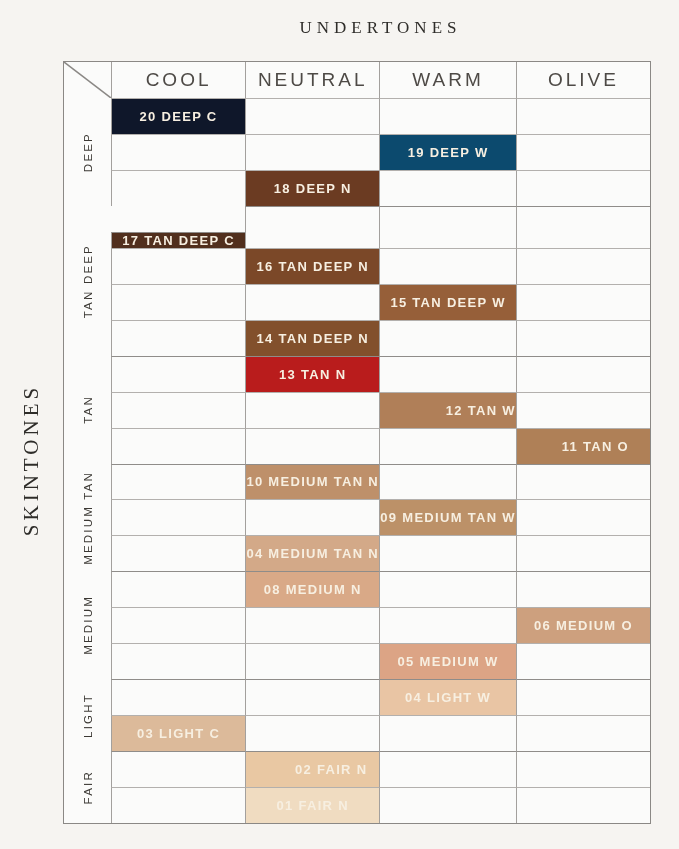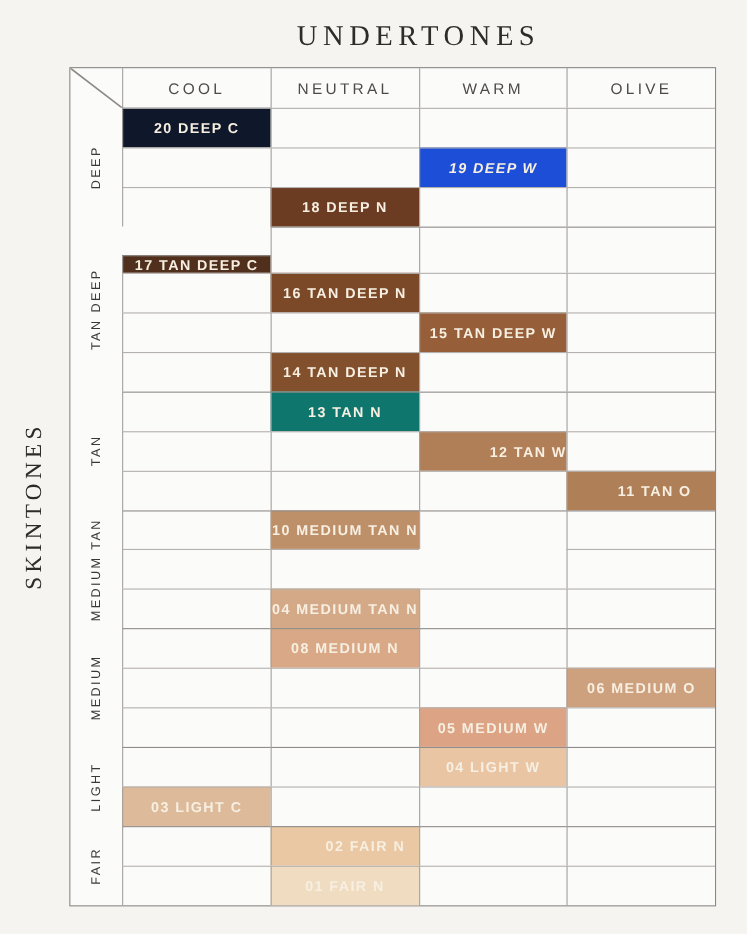--- a/index.html
+++ b/index.html
@@ -7,21 +7,21 @@
     position:relative;
     width:679px;height:849px;
     background:#f6f4f1;
     font-family:"Liberation Sans", sans-serif;
     overflow:hidden;
   }
   .top-title{
     position:absolute;left:110px;top:18px;width:541px;
     text-align:center;
     font-family:"Liberation Serif", serif;
-    font-size:26px;letter-spacing:5px;
+    font-size:17px;letter-spacing:5px;
     color:#2e2c29;font-weight:400;
   }
   .side-title{
     position:absolute;left:31px;top:460px;
     transform:translate(-50%,-50%) rotate(-90deg);
     white-space:nowrap;
     font-family:"Liberation Serif", serif;
     font-size:21px;letter-spacing:4px;
     color:#2e2c29;
   }
@@ -34,21 +34,21 @@
     border:1px solid #8b8885;
     background:#fbfbfa;
     box-sizing:border-box;
   }
   .corner{
     grid-column:1;grid-row:1;position:relative;
   }
   .corner svg{position:absolute;inset:0;width:100%;height:100%;}
   .col-header{
     display:flex;align-items:center;justify-content:center;
-    font-size:14px;letter-spacing:3px;color:#4e4a46;
+    font-size:19px;letter-spacing:3px;color:#4e4a46;
     border-left:1px solid #a3a09d;
   }
   .group-cell{
     grid-column:1;
     display:flex;align-items:center;justify-content:center;
     overflow:hidden;
   }
   .group-cell span{
     writing-mode:vertical-rl;
     transform:rotate(180deg);
@@ -107,21 +107,21 @@
         <span>FAIR</span>
       </div>
       <div class="cell vline" style="grid-area: 2 / 2; background: #0f172a;">
         <span class="swatch-label">20 DEEP C</span>
       </div>
       <div class="cell vline" style="grid-area: 2 / 3;"></div>
       <div class="cell vline" style="grid-area: 2 / 4;"></div>
       <div class="cell vline" style="grid-area: 2 / 5;"></div>
       <div class="cell vline" style="grid-area: 3 / 2;"></div>
       <div class="cell vline" style="grid-area: 3 / 3;"></div>
-      <div class="cell vline" style="grid-area: 3 / 4; background: #1d4ed8; font-style: italic;">
+      <div class="cell vline" style="grid-area: 3 / 4; background: #0c4a6e;">
         <span class="swatch-label">19 DEEP W</span>
       </div>
       <div class="cell vline" style="grid-area: 3 / 5;"></div>
       <div class="cell vline" style="grid-area: 4 / 2;"></div>
       <div class="cell vline" style="grid-area: 4 / 3; background: rgb(107, 59, 34);">
         <span class="swatch-label">18 DEEP N</span>
       </div>
       <div class="cell vline" style="grid-area: 4 / 4;"></div>
       <div class="cell vline" style="grid-area: 4 / 5;"></div>
       <div class="cell vline group-start" style="grid-area: 5 / 2; background: rgb(81, 47, 29); margin-top: 26px;">
@@ -142,21 +142,21 @@
         <span class="swatch-label">15 TAN DEEP W</span>
       </div>
       <div class="cell vline" style="grid-area: 7 / 5;"></div>
       <div class="cell vline" style="grid-area: 8 / 2;"></div>
       <div class="cell vline" style="grid-area: 8 / 3; background: rgb(130, 80, 44);">
         <span class="swatch-label">14 TAN DEEP N</span>
       </div>
       <div class="cell vline" style="grid-area: 8 / 4;"></div>
       <div class="cell vline" style="grid-area: 8 / 5;"></div>
       <div class="cell vline group-start" style="grid-area: 9 / 2;"></div>
-      <div class="cell vline group-start" style="grid-area: 9 / 3; background: #0f766e;">
+      <div class="cell vline group-start" style="grid-area: 9 / 3; background: #b91c1c;">
         <span class="swatch-label">13 TAN N</span>
       </div>
       <div class="cell vline group-start" style="grid-area: 9 / 4;"></div>
       <div class="cell vline group-start" style="grid-area: 9 / 5;"></div>
       <div class="cell vline" style="grid-area: 10 / 2;"></div>
       <div class="cell vline" style="grid-area: 10 / 3;"></div>
       <div class="cell vline" style="grid-area: 10 / 4; background: rgb(176, 127, 88); justify-content: flex-end;">
         <span class="swatch-label">12 TAN W</span>
       </div>
       <div class="cell vline" style="grid-area: 10 / 5;"></div>
@@ -167,20 +167,23 @@
         <span class="swatch-label">11 TAN O</span>
       </div>
       <div class="cell vline group-start" style="grid-area: 12 / 2;"></div>
       <div class="cell vline group-start" style="grid-area: 12 / 3; background: rgb(190, 144, 106);">
         <span class="swatch-label">10 MEDIUM TAN N</span>
       </div>
       <div class="cell vline group-start" style="grid-area: 12 / 4;"></div>
       <div class="cell vline group-start" style="grid-area: 12 / 5;"></div>
       <div class="cell vline" style="grid-area: 13 / 2;"></div>
       <div class="cell vline" style="grid-area: 13 / 3;"></div>
+      <div class="cell vline" style="grid-area: 13 / 4; background: rgb(188, 145, 104);">
+        <span class="swatch-label">09 MEDIUM TAN W</span>
+      </div>
       <div class="cell vline" style="grid-area: 13 / 5;"></div>
       <div class="cell vline" style="grid-area: 14 / 2;"></div>
       <div class="cell vline" style="grid-area: 14 / 3; background: rgb(211, 169, 136);">
         <span class="swatch-label">04 MEDIUM TAN N</span>
       </div>
       <div class="cell vline" style="grid-area: 14 / 4;"></div>
       <div class="cell vline" style="grid-area: 14 / 5;"></div>
       <div class="cell vline group-start" style="grid-area: 15 / 2;"></div>
       <div class="cell vline group-start" style="grid-area: 15 / 3; background: rgb(217, 169, 135);">
         <span class="swatch-label">08 MEDIUM N</span>

